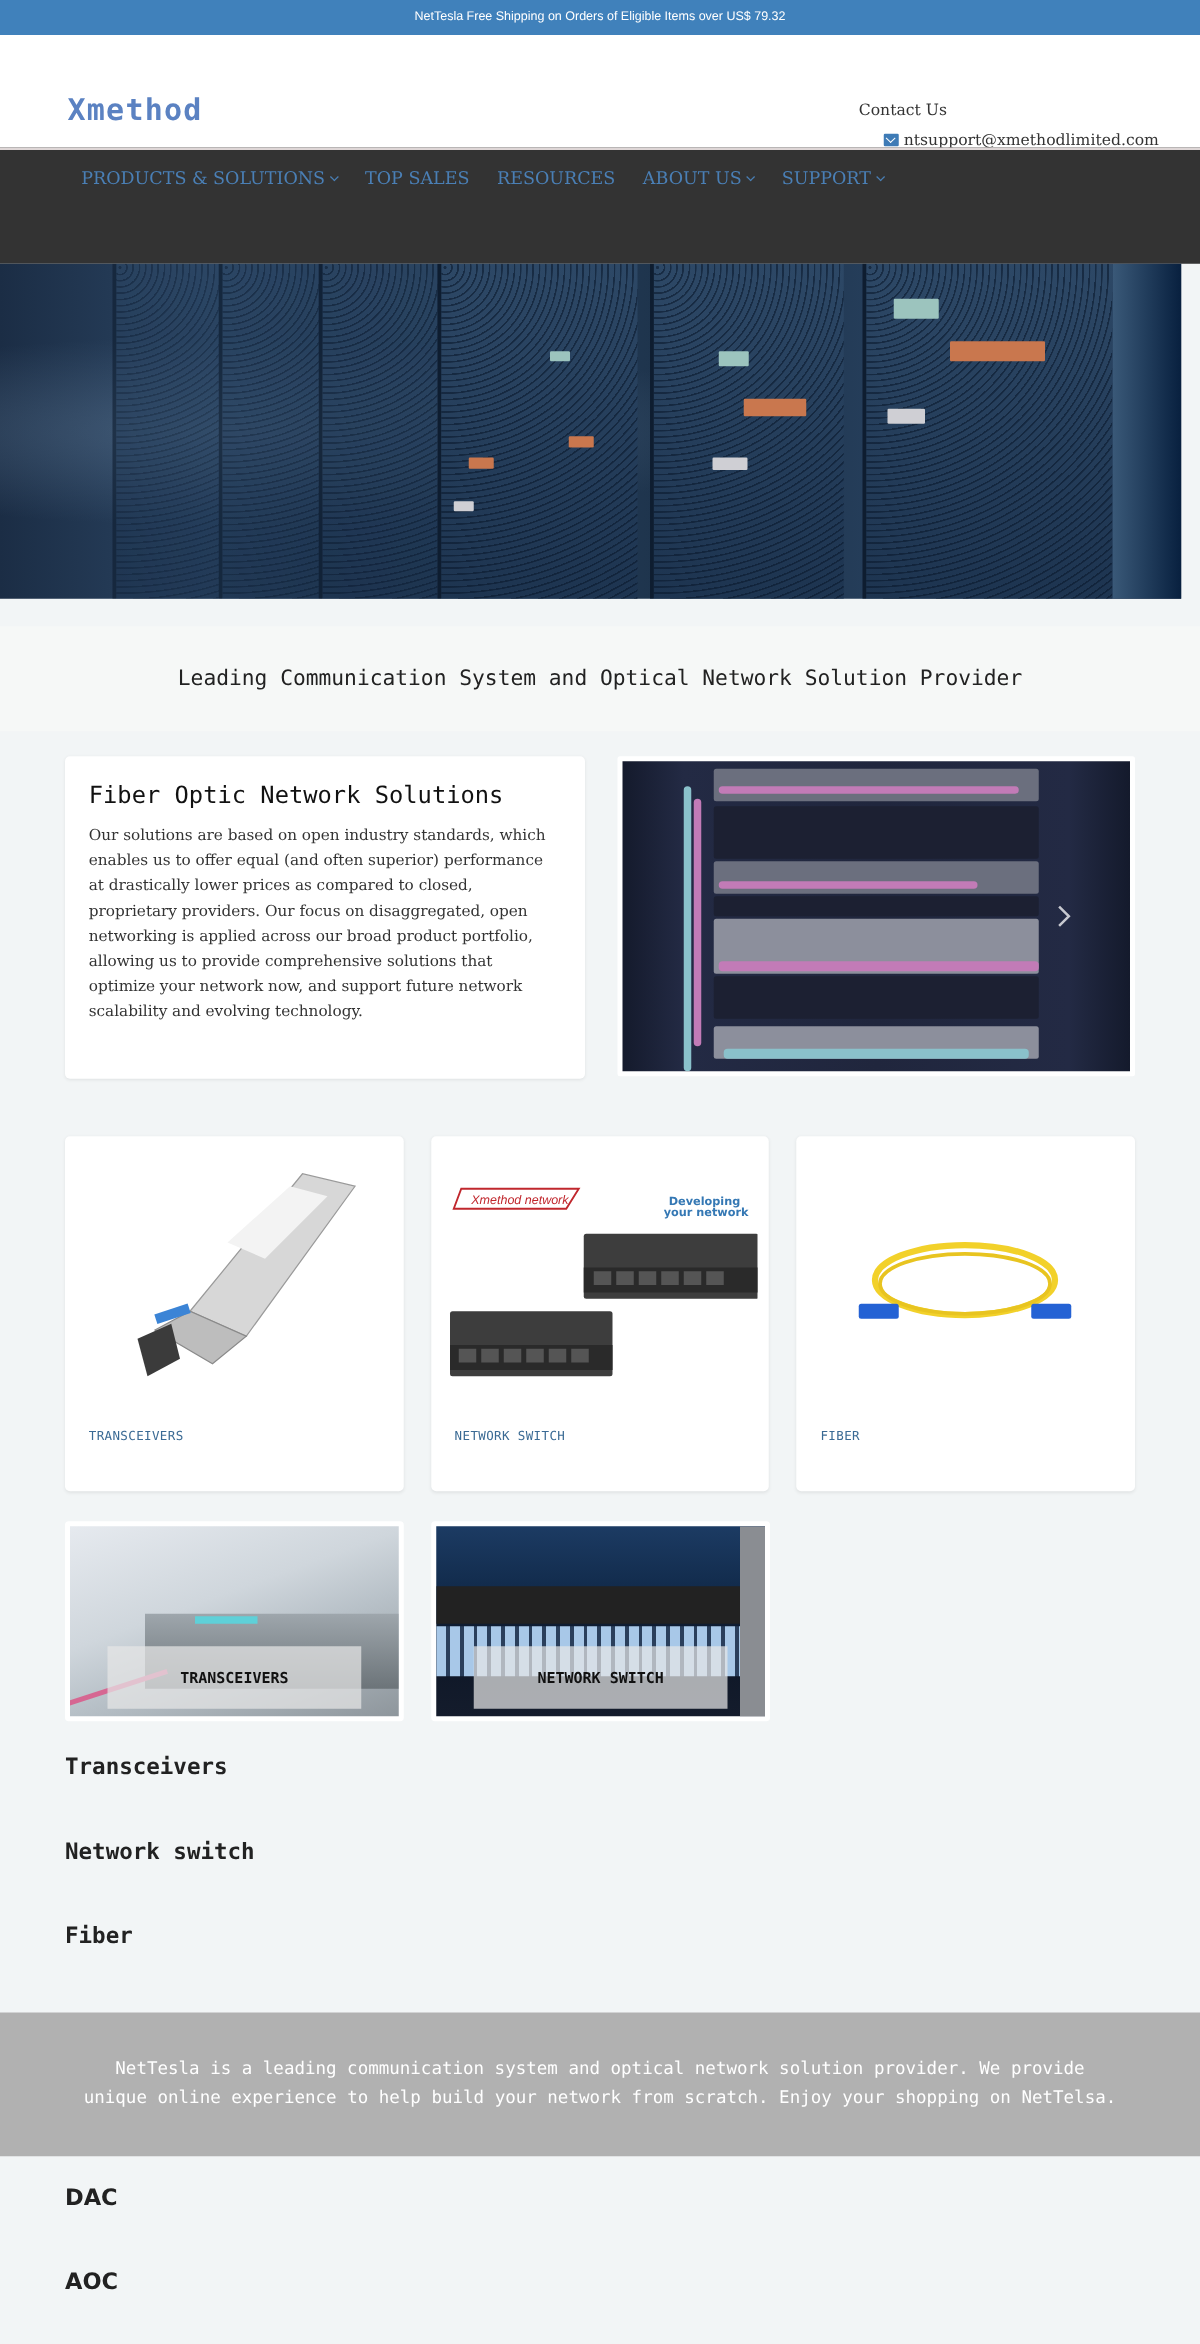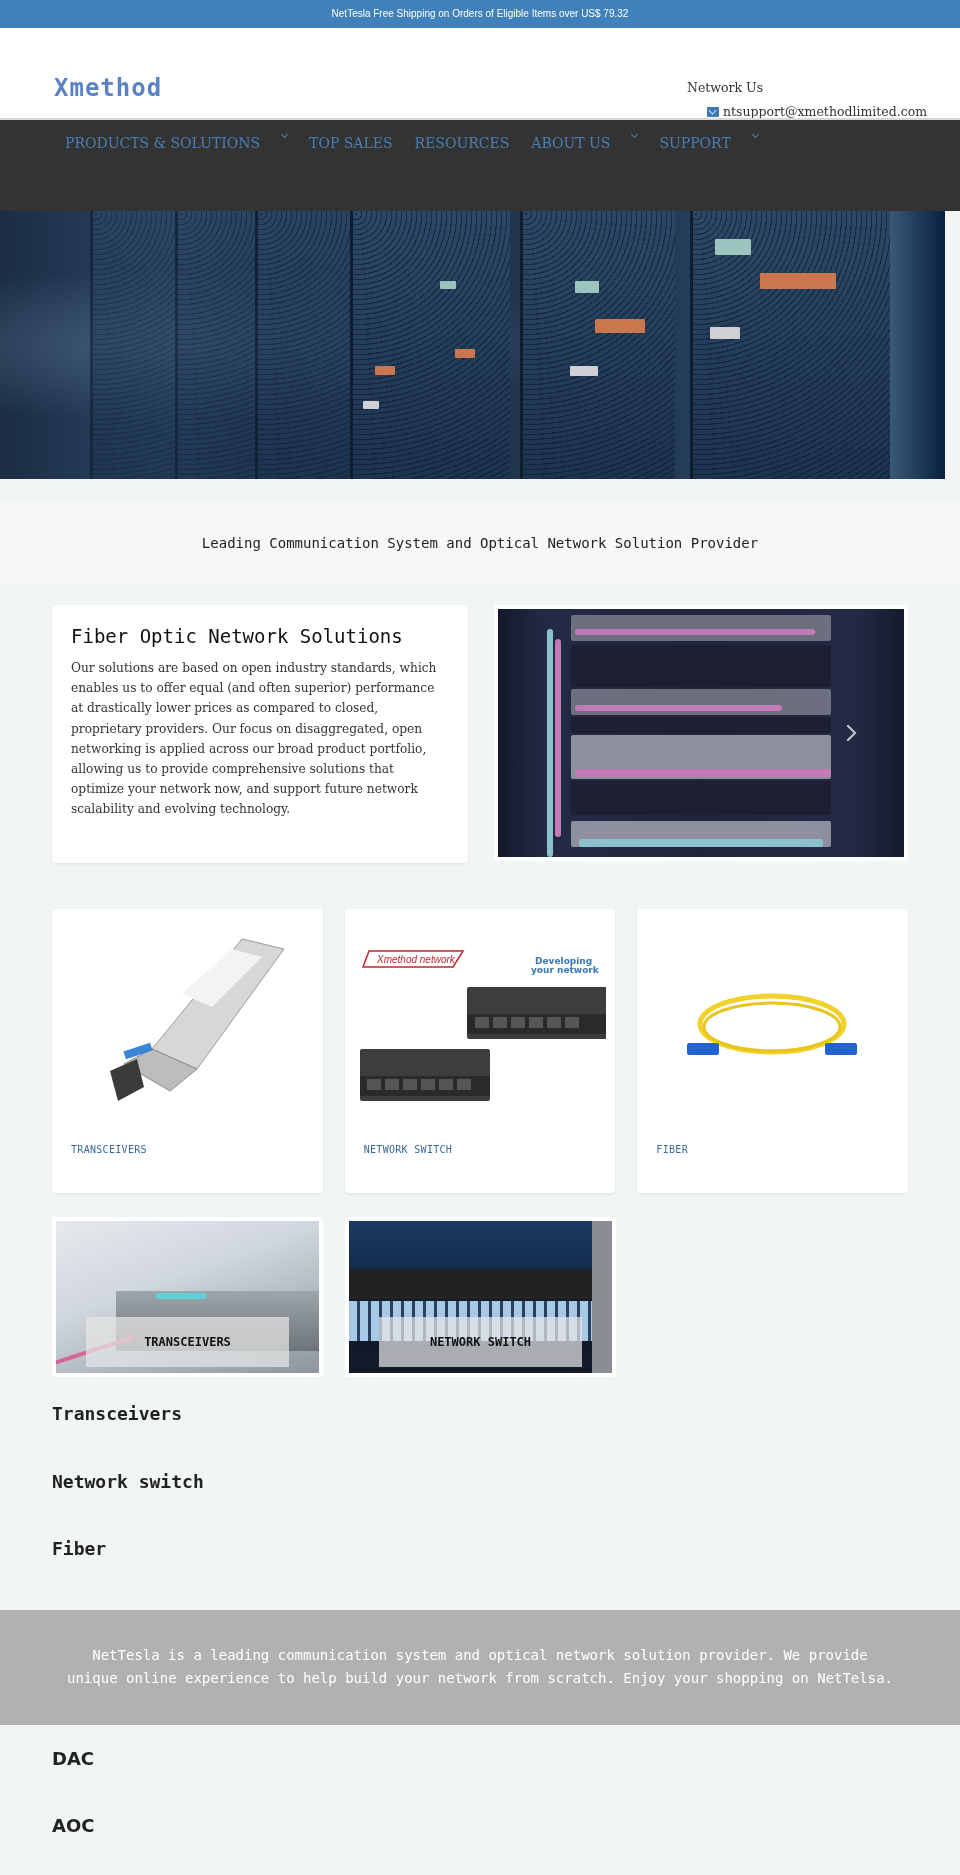--- a/index.html
+++ b/index.html
@@ -15,21 +15,21 @@
     background-image: repeating-linear-gradient(to bottom, transparent 0 2px, rgba(255,255,255,0.45) 2px 3px); -webkit-background-clip: text; }
   .contact { position: absolute; left: 687px; top: 52px; font-size: 12.5px; color: #333; }
   .contact .title { margin-bottom: 9px; }
   .contact .email { display: flex; align-items: center; gap: 4px; padding-left: 20px; }
   .mail-icon { width: 12px; height: 10px; background: #3e7bb6; position: relative; display: inline-block; border-radius: 1px; }
   .mail-icon::after { content: ""; position: absolute; left: 2px; top: 0px; width: 6px; height: 6px; border-right: 1.5px solid #fff; border-bottom: 1.5px solid #fff; transform: rotate(45deg) scale(0.8); transform-origin: center; }
 
   
   .nav { height: 93px; background: #333333; position: relative; border-top: 2px solid #ded6d6; }
   .nav-links { position: absolute; left: 65px; top: 15px; display: flex; gap: 22px; }
-  .nav-link { color: #4a7fb5; font-size: 14px; font-family: "DejaVu Serif", serif; display: flex; align-items: flex-start; gap: 22px; cursor: pointer; }
+  .nav-link { color: #4a7fb5; font-size: 14px; font-family: "DejaVu Serif", serif; display: flex; align-items: center; gap: 5px; cursor: pointer; }
   .chev { display: inline-block; width: 5px; height: 5px; border-right: 1.2px solid #4a7fb5; border-bottom: 1.2px solid #4a7fb5; transform: rotate(45deg); margin-top: -3px; }
   .nav-tools { position: absolute; left: 687px; top: 57px; display: flex; gap: 8px; margin-top: 40px; }
   .circ-btn { width: 28px; height: 28px; border-radius: 50%; background: #fff; border: 2px solid #e4e4e4; display: flex; align-items: center; justify-content: center; cursor: pointer; }
   .cart-icon { width: 9px; height: 7px; background: #3e7bb6; position: relative; clip-path: polygon(0 0, 100% 0, 85% 100%, 15% 100%); }
   .user-icon { width: 9px; height: 10px; position: relative; }
   .user-icon::before { content: ""; position: absolute; left: 2.5px; top: 0; width: 4px; height: 4px; border-radius: 50%; background: #3e7bb6; }
   .user-icon::after { content: ""; position: absolute; left: 0; top: 5px; width: 9px; height: 5px; border-radius: 4px 4px 0 0; background: #3e7bb6; }
   .search-box { width: 153px; height: 27px; border-radius: 14px; background: #fff; display: flex; align-items: center; padding: 0 14px; margin-left: 3px; }
   .search-box input { border: none; outline: none; flex: 1; font-family: "DejaVu Serif", serif; font-size: 11px; color: #555; background: transparent; width: 100px; }
   .search-box input::placeholder { color: #aaa; }
@@ -39,21 +39,21 @@
   
   .hero { width: 945px; height: 268px; position: relative; overflow: hidden;
     background:
       radial-gradient(ellipse at 20% 50%, rgba(120,150,180,0.35), transparent 40%),
       linear-gradient(90deg, #1b2d45 0%, #2b4563 18%, #1f3550 30%, #243c58 45%, #1c3148 60%, #263f5c 75%, #1e3550 88%, #0f2240 95%, #061a38 100%); }
   .rack { position: absolute; top: 0; bottom: 0; background: repeating-radial-gradient(circle at 3px 3px, rgba(10,25,45,0.6) 0 1px, transparent 1.5px 5px), linear-gradient(180deg, #2d4866, #1d3450); border-left: 3px solid #0e1d30; }
   .led { position: absolute; height: 8px; border-radius: 1px; }
 
   
   .tagline { margin-top: 22px; height: 84px; background: #f6f8f7; display: flex; align-items: center; justify-content: center; }
-  .tagline h2 { font-family: "DejaVu Sans Mono", monospace; font-weight: normal; font-size: 14px; color: #222; }
+  .tagline h2 { font-family: "DejaVu Sans Mono", monospace; font-weight: normal; font-size: 17px; color: #222; }
 
   
   .intro { display: flex; padding: 20px 52px 0 52px; gap: 26px; }
   .intro-card { width: 416px; height: 258px; background: #fff; border-radius: 4px; box-shadow: 0 1px 3px rgba(0,0,0,0.08); padding: 18px 19px; }
   .intro-card h3 { font-family: "DejaVu Sans Mono", monospace; font-weight: normal; font-size: 19px; line-height: 26px; color: #111; margin-bottom: 9px; }
   .intro-card p { font-size: 12.2px; line-height: 20.2px; color: #333; }
   .slider { width: 414px; height: 256px; background: #fff; padding: 4px; border-radius: 2px; position: relative; }
   .slide-img { width: 100%; height: 100%; position: relative; overflow: hidden; background: linear-gradient(90deg, #141a2c 0%, #232a44 12%, #20263d 50%, #232a44 88%, #141a2c 100%); }
   .rack-unit { position: absolute; left: 18%; right: 18%; border-radius: 2px; }
   .cable { position: absolute; border-radius: 3px; }
@@ -85,21 +85,21 @@
 </head>
 <body>
 
 <div class="announce">
   <span>NetTesla Free Shipping on Orders of Eligible Items over US$ 79.32</span>
 </div>
 
 <div class="header">
   <div class="logo">Xmethod</div>
   <div class="contact">
-    <div class="title">Network Us</div>
+    <div class="title">Contact Us</div>
     <div class="email">
       <span class="mail-icon"></span>
       <span>ntsupport@xmethodlimited.com</span>
     </div>
   </div>
 </div>
 
 <div class="nav">
   <div class="nav-links">
     <div class="nav-link">

